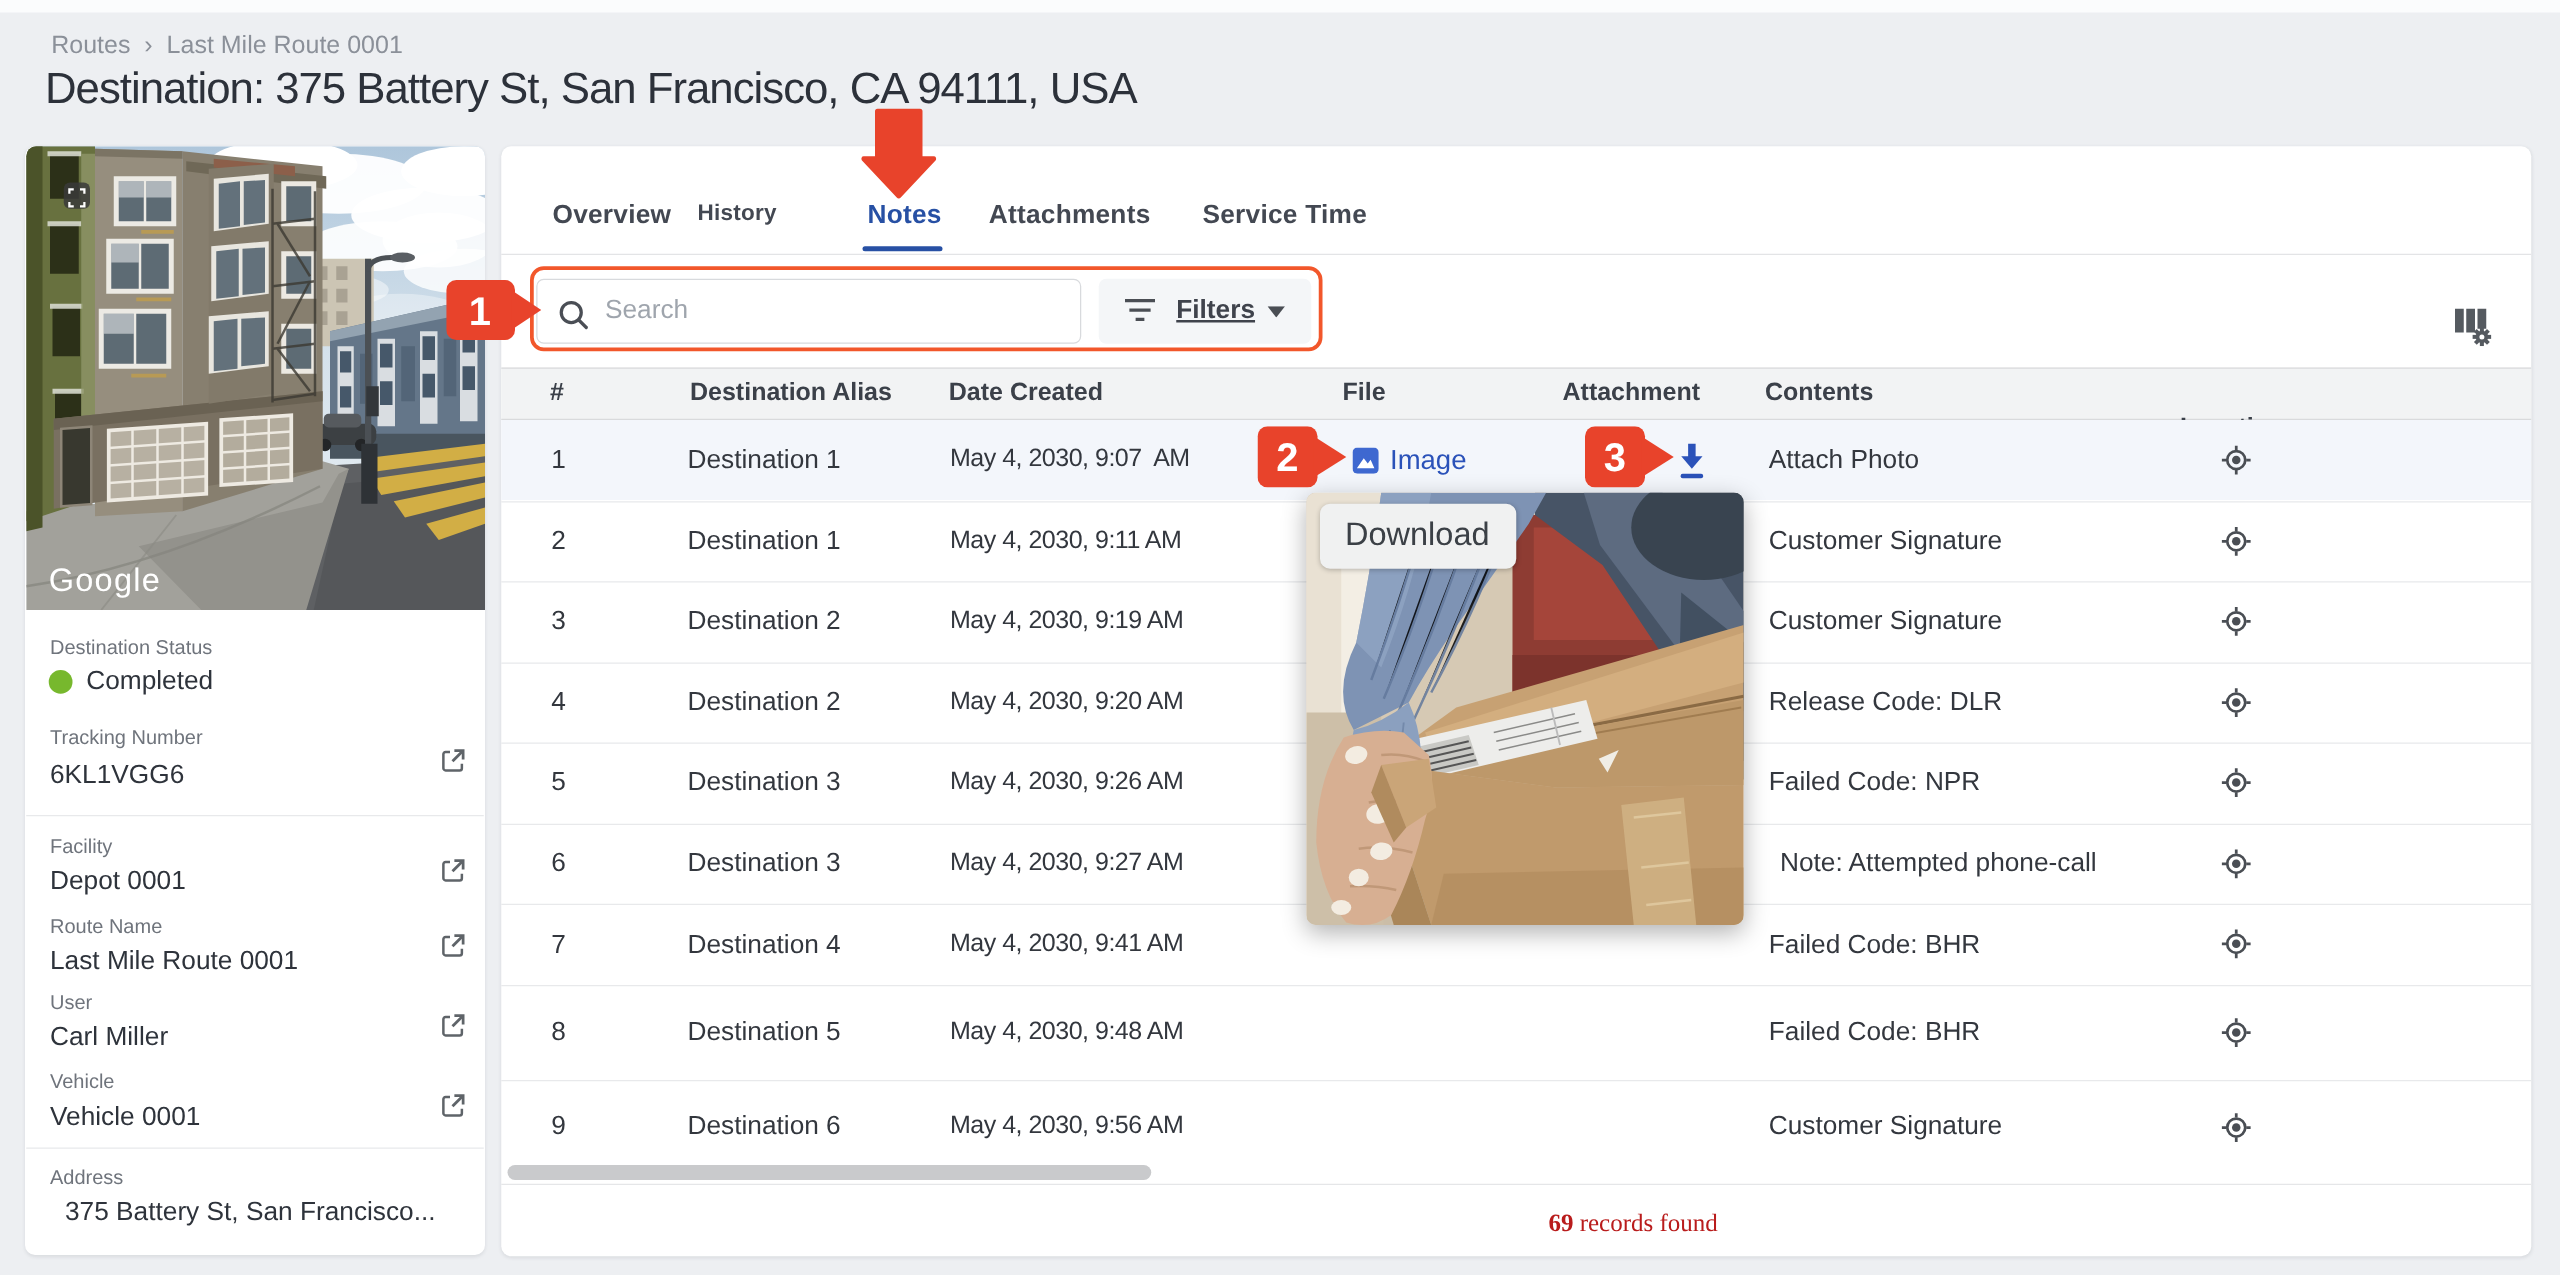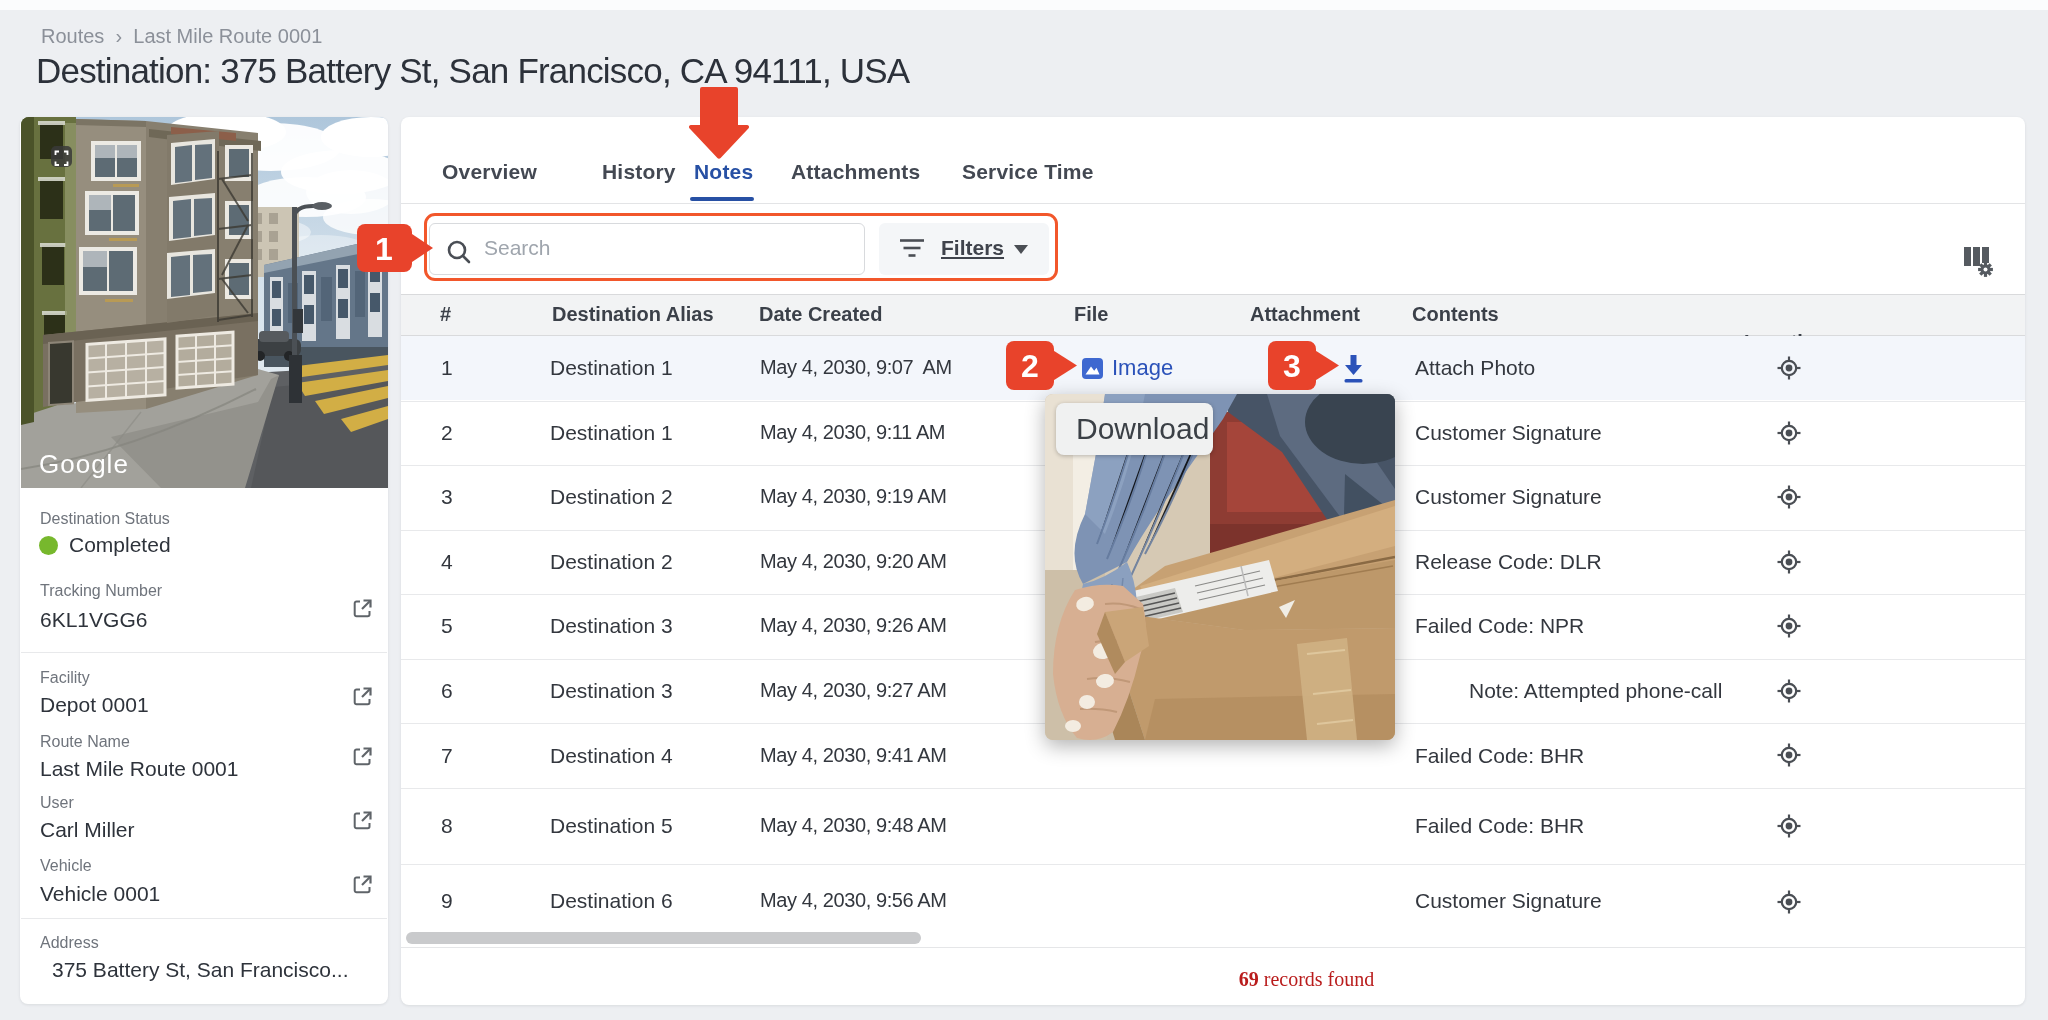--- a/index.html
+++ b/index.html
@@ -268,21 +268,21 @@
 <svg class="abs" style="left:352px;top:874px;" width="21" height="21" viewBox="0 0 21 21">
     <path d="M8 3.5 H4.5 A1.8 1.8 0 0 0 2.7 5.3 V16.5 A1.8 1.8 0 0 0 4.5 18.3 H15.7 A1.8 1.8 0 0 0 17.5 16.5 V13" fill="none" stroke="#5f6469" stroke-width="2"></path>
     <path d="M11.5 2.5 H18.5 V9.5" fill="none" stroke="#5f6469" stroke-width="2.2"></path>
     <line x1="18" y1="3" x2="10" y2="11" stroke="#5f6469" stroke-width="2.2"></line>
   </svg>
 
 <div class="abs card" style="left:401px;top:117px;width:1624px;height:888px;"></div>
 <div class="abs" style="left:401px;top:203px;width:1624px;height:1px;background:#e3e4e6;"></div>
 
 <div class="abs" style="left:442px;top:160px;font-size:21px;font-weight:600;letter-spacing:0.2px;color:#434852;">Overview</div>
-<div class="abs" style="left:602px;top:160px;font-size:21px;font-weight:600;letter-spacing:0.2px;color:#434852;">History</div>
+<div class="abs" style="left:558px;top:160px;font-size:18px;font-weight:600;letter-spacing:0.2px;color:#434852;">History</div>
 <div class="abs" style="left:694px;top:160px;font-size:21px;font-weight:600;letter-spacing:0.2px;color:#2750a4;">Notes</div>
 <div class="abs" style="left:690px;top:197px;width:64px;height:4px;border-radius:2px;background:#2750a4;"></div>
 <div class="abs" style="left:791px;top:160px;font-size:21px;font-weight:600;letter-spacing:0.2px;color:#434852;">Attachments</div>
 <div class="abs" style="left:962px;top:160px;font-size:21px;font-weight:600;letter-spacing:0.2px;color:#434852;">Service Time</div>
 
 <div class="abs" style="left:424px;top:213px;width:634px;height:68px;border:3px solid #f2572b;border-radius:11px;"></div>
 <div class="abs" style="left:429px;top:223px;width:436px;height:52px;border:1px solid #d8dadd;border-radius:6px;background:#fff;"></div>
 <svg class="abs" style="left:445px;top:238px;" width="28" height="28" viewBox="0 0 28 28">
     <circle cx="12" cy="12" r="8" fill="none" stroke="#4a4e55" stroke-width="2.6"></circle>
     <line x1="18" y1="18" x2="24" y2="24" stroke="#4a4e55" stroke-width="2.6" stroke-linecap="round"></line>
@@ -387,21 +387,21 @@
     <circle cx="13" cy="13" r="7.2" fill="none" stroke="#4a4e54" stroke-width="2.2"></circle>
     <circle cx="13" cy="13" r="3.4" fill="#4a4e54"></circle>
     <line x1="13" y1="1.5" x2="13" y2="5" stroke="#4a4e54" stroke-width="2.2"></line>
     <line x1="13" y1="21" x2="13" y2="24.5" stroke="#4a4e54" stroke-width="2.2"></line>
     <line x1="1.5" y1="13" x2="5" y2="13" stroke="#4a4e54" stroke-width="2.2"></line>
     <line x1="21" y1="13" x2="24.5" y2="13" stroke="#4a4e54" stroke-width="2.2"></line>
   </svg>
 <div class="abs cell" style="left:441px;top:679px;">6</div>
 <div class="abs cell" style="left:550px;top:679px;">Destination 3</div>
 <div class="abs dcell" style="left:760px;top:679px;">May 4, 2030, 9:27 AM</div>
-<div class="abs cell" style="left:1469px;top:679px;">Note: Attempted phone-call</div>
+<div class="abs cell" style="left:1424px;top:679px;">Note: Attempted phone-call</div>
 <svg class="abs" style="left:1776px;top:678px;" width="26" height="26" viewBox="0 0 26 26">
     <circle cx="13" cy="13" r="7.2" fill="none" stroke="#4a4e54" stroke-width="2.2"></circle>
     <circle cx="13" cy="13" r="3.4" fill="#4a4e54"></circle>
     <line x1="13" y1="1.5" x2="13" y2="5" stroke="#4a4e54" stroke-width="2.2"></line>
     <line x1="13" y1="21" x2="13" y2="24.5" stroke="#4a4e54" stroke-width="2.2"></line>
     <line x1="1.5" y1="13" x2="5" y2="13" stroke="#4a4e54" stroke-width="2.2"></line>
     <line x1="21" y1="13" x2="24.5" y2="13" stroke="#4a4e54" stroke-width="2.2"></line>
   </svg>
 <div class="abs cell" style="left:441px;top:744px;">7</div>
 <div class="abs cell" style="left:550px;top:744px;">Destination 4</div>
@@ -535,21 +535,21 @@
 <ellipse cx="42" cy="308" rx="8" ry="7"></ellipse>
 <ellipse cx="28" cy="332" rx="8" ry="6"></ellipse>
 </g>
 
 <polygon points="60,218 98,213 104,252 80,268" fill="#caa578"></polygon>
 <polygon points="60,218 80,268 70,280 52,240" fill="#b08b5e"></polygon>
 </svg>
 </div>
 
 <div class="abs" style="left:1056px;top:403px;width:157px;height:52px;background:#f0f1f1;border-radius:8px;box-shadow:0 1px 4px rgba(0,0,0,.25);"></div>
-<div class="abs" style="left:1076px;top:412px;font-size:30px;color:#3b4046;">Download</div>
+<div class="abs" style="left:1076px;top:412px;font-size:26px;color:#3b4046;">Download</div>
 
 <svg class="abs" style="left:689px;top:85px;" width="60" height="75" viewBox="0 0 60 75">
     <path d="M13,2 h34 a2,2 0 0 1 2,2 v36 h9 a2,2 0 0 1 1.6,3.2 L31.6,73 a2,2 0 0 1 -3.2,0 L0.4,43.2 A2,2 0 0 1 2,40 h9 V4 a2,2 0 0 1 2,-2 Z" fill="#e8432b"></path>
   </svg>
 <svg class="abs" style="left:357px;top:224px;" width="76" height="48" viewBox="0 0 76 48">
     <rect x="0" y="0" width="55" height="48" rx="8" fill="#e8432b"></rect>
     <polygon points="52,8 76,24 52,40" fill="#e8432b"></polygon>
     <text x="27" y="36" text-anchor="middle" font-family="Liberation Sans, sans-serif" font-size="32" font-weight="bold" fill="#fff">1</text>
   </svg>
 <svg class="abs" style="left:1006px;top:341px;" width="72" height="49" viewBox="0 0 72 49">

